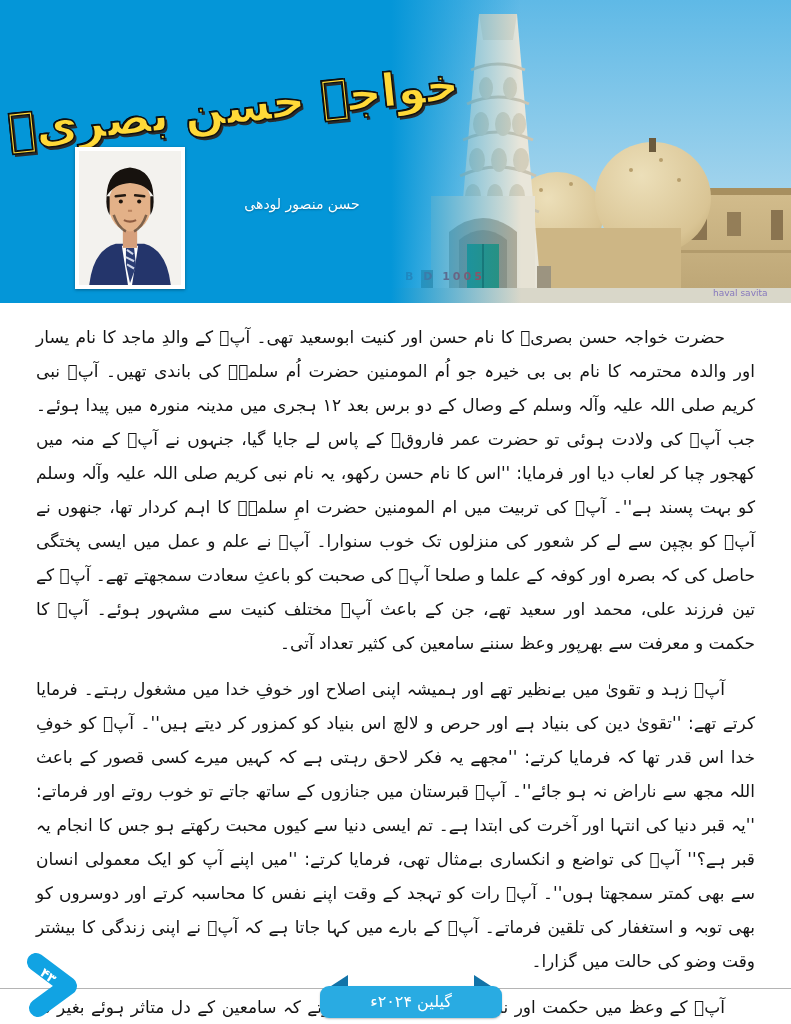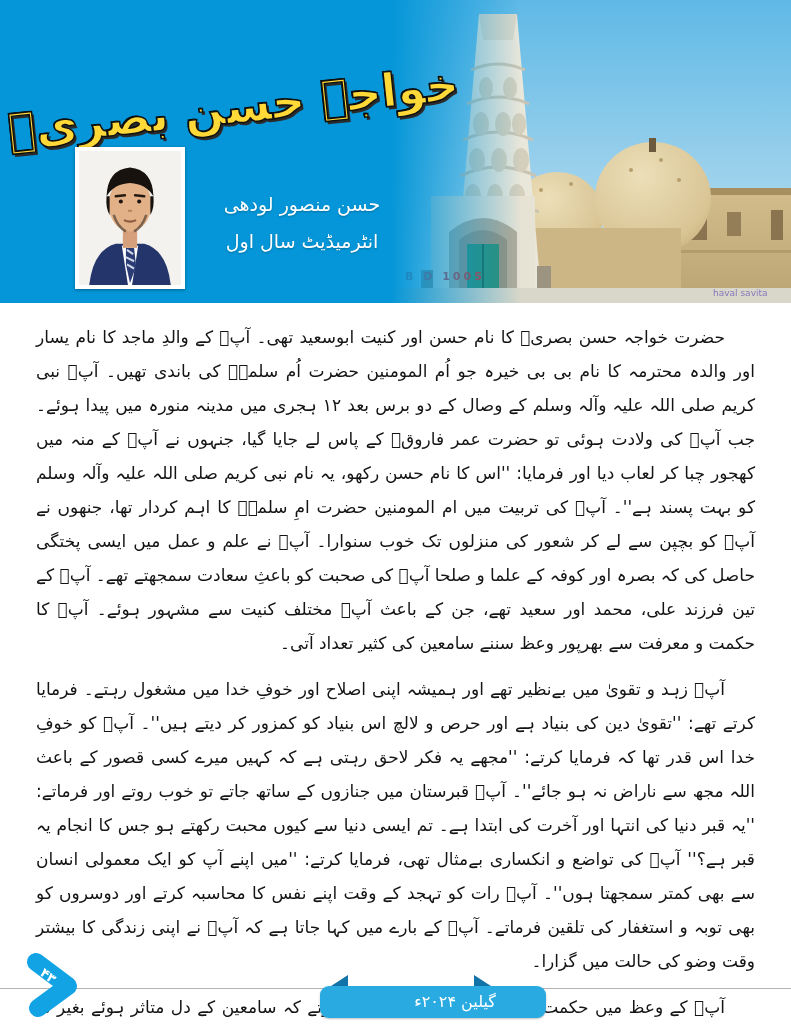--- a/index.html
+++ b/index.html
@@ -31,21 +31,21 @@
   }
   .portrait-frame{
     position:absolute;left:75px;top:147px;width:110px;height:142px;
     background:#ffffff;padding:4px;box-sizing:border-box;
     box-shadow:0 1px 3px rgba(0,0,0,.35);
   }
   .portrait-frame svg{display:block;width:100%;height:100%;}
   .author-block{
     position:absolute;left:192px;top:186px;width:220px;
     direction:rtl;text-align:center;color:#ffffff;
-    font-size:19px;line-height:37px;
+    font-size:14px;line-height:37px;
     text-shadow:0 1px 2px rgba(0,0,0,.25);
   }
   
   .body-text{
     position:absolute;top:308px;left:24px;width:743px;
     direction:rtl;text-align:justify;
     font-size:17px;line-height:34px;color:#141414;
   }
   .body-text p{margin:12px;text-indent:30px;}
   
@@ -58,21 +58,20 @@
   }
   .banner-fold{position:absolute;top:1px;width:0;height:0;}
   .banner-fold.left{left:8px;border-right:20px solid #1273a8;border-top:13px solid transparent;}
   .banner-fold.right{right:8px;border-left:20px solid #1273a8;border-top:13px solid transparent;}
   .banner-body{
     position:absolute;left:0;top:12px;width:182px;height:32px;
     background:#29abe2;border-radius:9px;
     direction:rtl;text-align:center;color:#ffffff;
     font-size:16px;line-height:31px;
     box-shadow:0 1px 2px rgba(0,0,0,.25);
-    padding-left:44px;
   }
   .page-ribbon{position:absolute;left:20px;top:950px;width:68px;height:70px;}
   .page-num-text{
     font-size:13px;font-weight:bold;fill:#ffffff;
   }
   .stamp-text{font-size:11px;font-weight:bold;fill:#cf3330;letter-spacing:3px;}
   .watermark-text{font-size:9px;fill:#8678bd;}
 </style>
 </head>
 <body>
@@ -182,21 +181,20 @@
         <circle cx="41" cy="49" r="2" fill="#1d140d"></circle>
         <circle cx="59" cy="49" r="2" fill="#1d140d"></circle>
         <path d="M48 58 L52 58" stroke="#b9835e" stroke-width="2"></path>
         <path d="M44 67 Q50 70 56 67" stroke="#8d5b40" stroke-width="2" fill="none"></path>
         <path d="M34 62 Q38 74 46 78 M66 62 Q62 74 54 78" stroke="#2a211a" stroke-width="2.5" fill="none" opacity="0.55"></path>
       </svg>
     </div>
 
     <div class="author-block">
       <div>حسن منصور لودھی</div>
-      <div>انٹرمیڈیٹ سال اول</div>
     </div>
   </div>
 
   <div class="body-text">
     <p>حضرت خواجہ حسن بصریؒ کا نام حسن اور کنیت ابوسعید تھی۔ آپؒ کے والدِ ماجد کا نام یسار اور والدہ محترمہ کا نام بی بی خیرہ جو اُم المومنین حضرت اُم سلمہؓ کی باندی تھیں۔ آپؒ نبی کریم صلی اللہ علیہ وآلہ وسلم کے وصال کے دو برس بعد ۱۲ ہجری میں مدینہ منورہ میں پیدا ہوئے۔ جب آپؒ کی ولادت ہوئی تو حضرت عمر فاروقؓ کے پاس لے جایا گیا، جنہوں نے آپؒ کے منہ میں کھجور چبا کر لعاب دیا اور فرمایا: ''اس کا نام حسن رکھو، یہ نام نبی کریم صلی اللہ علیہ وآلہ وسلم کو بہت پسند ہے''۔ آپؒ کی تربیت میں ام المومنین حضرت امِ سلمہؓ کا اہم کردار تھا، جنھوں نے آپؒ کو بچپن سے لے کر شعور کی منزلوں تک خوب سنوارا۔ آپؒ نے علم و عمل میں ایسی پختگی حاصل کی کہ بصرہ اور کوفہ کے علما و صلحا آپؒ کی صحبت کو باعثِ سعادت سمجھتے تھے۔ آپؒ کے تین فرزند علی، محمد اور سعید تھے، جن کے باعث آپؒ مختلف کنیت سے مشہور ہوئے۔ آپؒ کا حکمت و معرفت سے بھرپور وعظ سننے سامعین کی کثیر تعداد آتی۔</p>
     <p>آپؒ زہد و تقویٰ میں بےنظیر تھے اور ہمیشہ اپنی اصلاح اور خوفِ خدا میں مشغول رہتے۔ فرمایا کرتے تھے: ''تقویٰ دین کی بنیاد ہے اور حرص و لالچ اس بنیاد کو کمزور کر دیتے ہیں''۔ آپؒ کو خوفِ خدا اس قدر تھا کہ فرمایا کرتے: ''مجھے یہ فکر لاحق رہتی ہے کہ کہیں میرے کسی قصور کے باعث اللہ مجھ سے ناراض نہ ہو جائے''۔ آپؒ قبرستان میں جنازوں کے ساتھ جاتے تو خوب روتے اور فرماتے: ''یہ قبر دنیا کی انتہا اور آخرت کی ابتدا ہے۔ تم ایسی دنیا سے کیوں محبت رکھتے ہو جس کا انجام یہ قبر ہے؟'' آپؒ کی تواضع و انکساری بےمثال تھی، فرمایا کرتے: ''میں اپنے آپ کو ایک معمولی انسان سے بھی کمتر سمجھتا ہوں''۔ آپؒ رات کو تہجد کے وقت اپنے نفس کا محاسبہ کرتے اور دوسروں کو بھی توبہ و استغفار کی تلقین فرماتے۔ آپؒ کے بارے میں کہا جاتا ہے کہ آپؒ نے اپنی زندگی کا بیشتر وقت وضو کی حالت میں گزارا۔</p>
     <p>آپؒ کے وعظ میں حکمت اور نصیحت کے ایسے موتی ہوتے کہ سامعین کے دل متاثر ہوئے بغیر نہ رہتے۔ آپؒ فرمایا کرتے تھے: ''جو شخص دنیا کو اپنی سواری بناتا ہے، وہ منزل پر پہنچ جاتا ہے، لیکن اگر دنیا اُس پر سوار ہو جائے تو وہ ہلاک ہو جاتا ہے۔'' ایک مرتبہ کسی نے آپؒ سے دل کی سختی کی شکایت کی تو فرمایا: ''ذکر کی مجالس میں شریک ہوا کرو۔'' آپؒ کے نزدیک دنیاوی مال و دولت کی محبت انسان کو ذلیل کر دیتی ہے۔ آپؒ اکثر فرمایا کرتے: ''جو اللہ کے لیے محبت کا دعویٰ کرے لیکن گناہ سے نفرت نہ کرے، وہ اپنے دعوے میں جھوٹا ہے۔''</p>
 
   </div>
 

